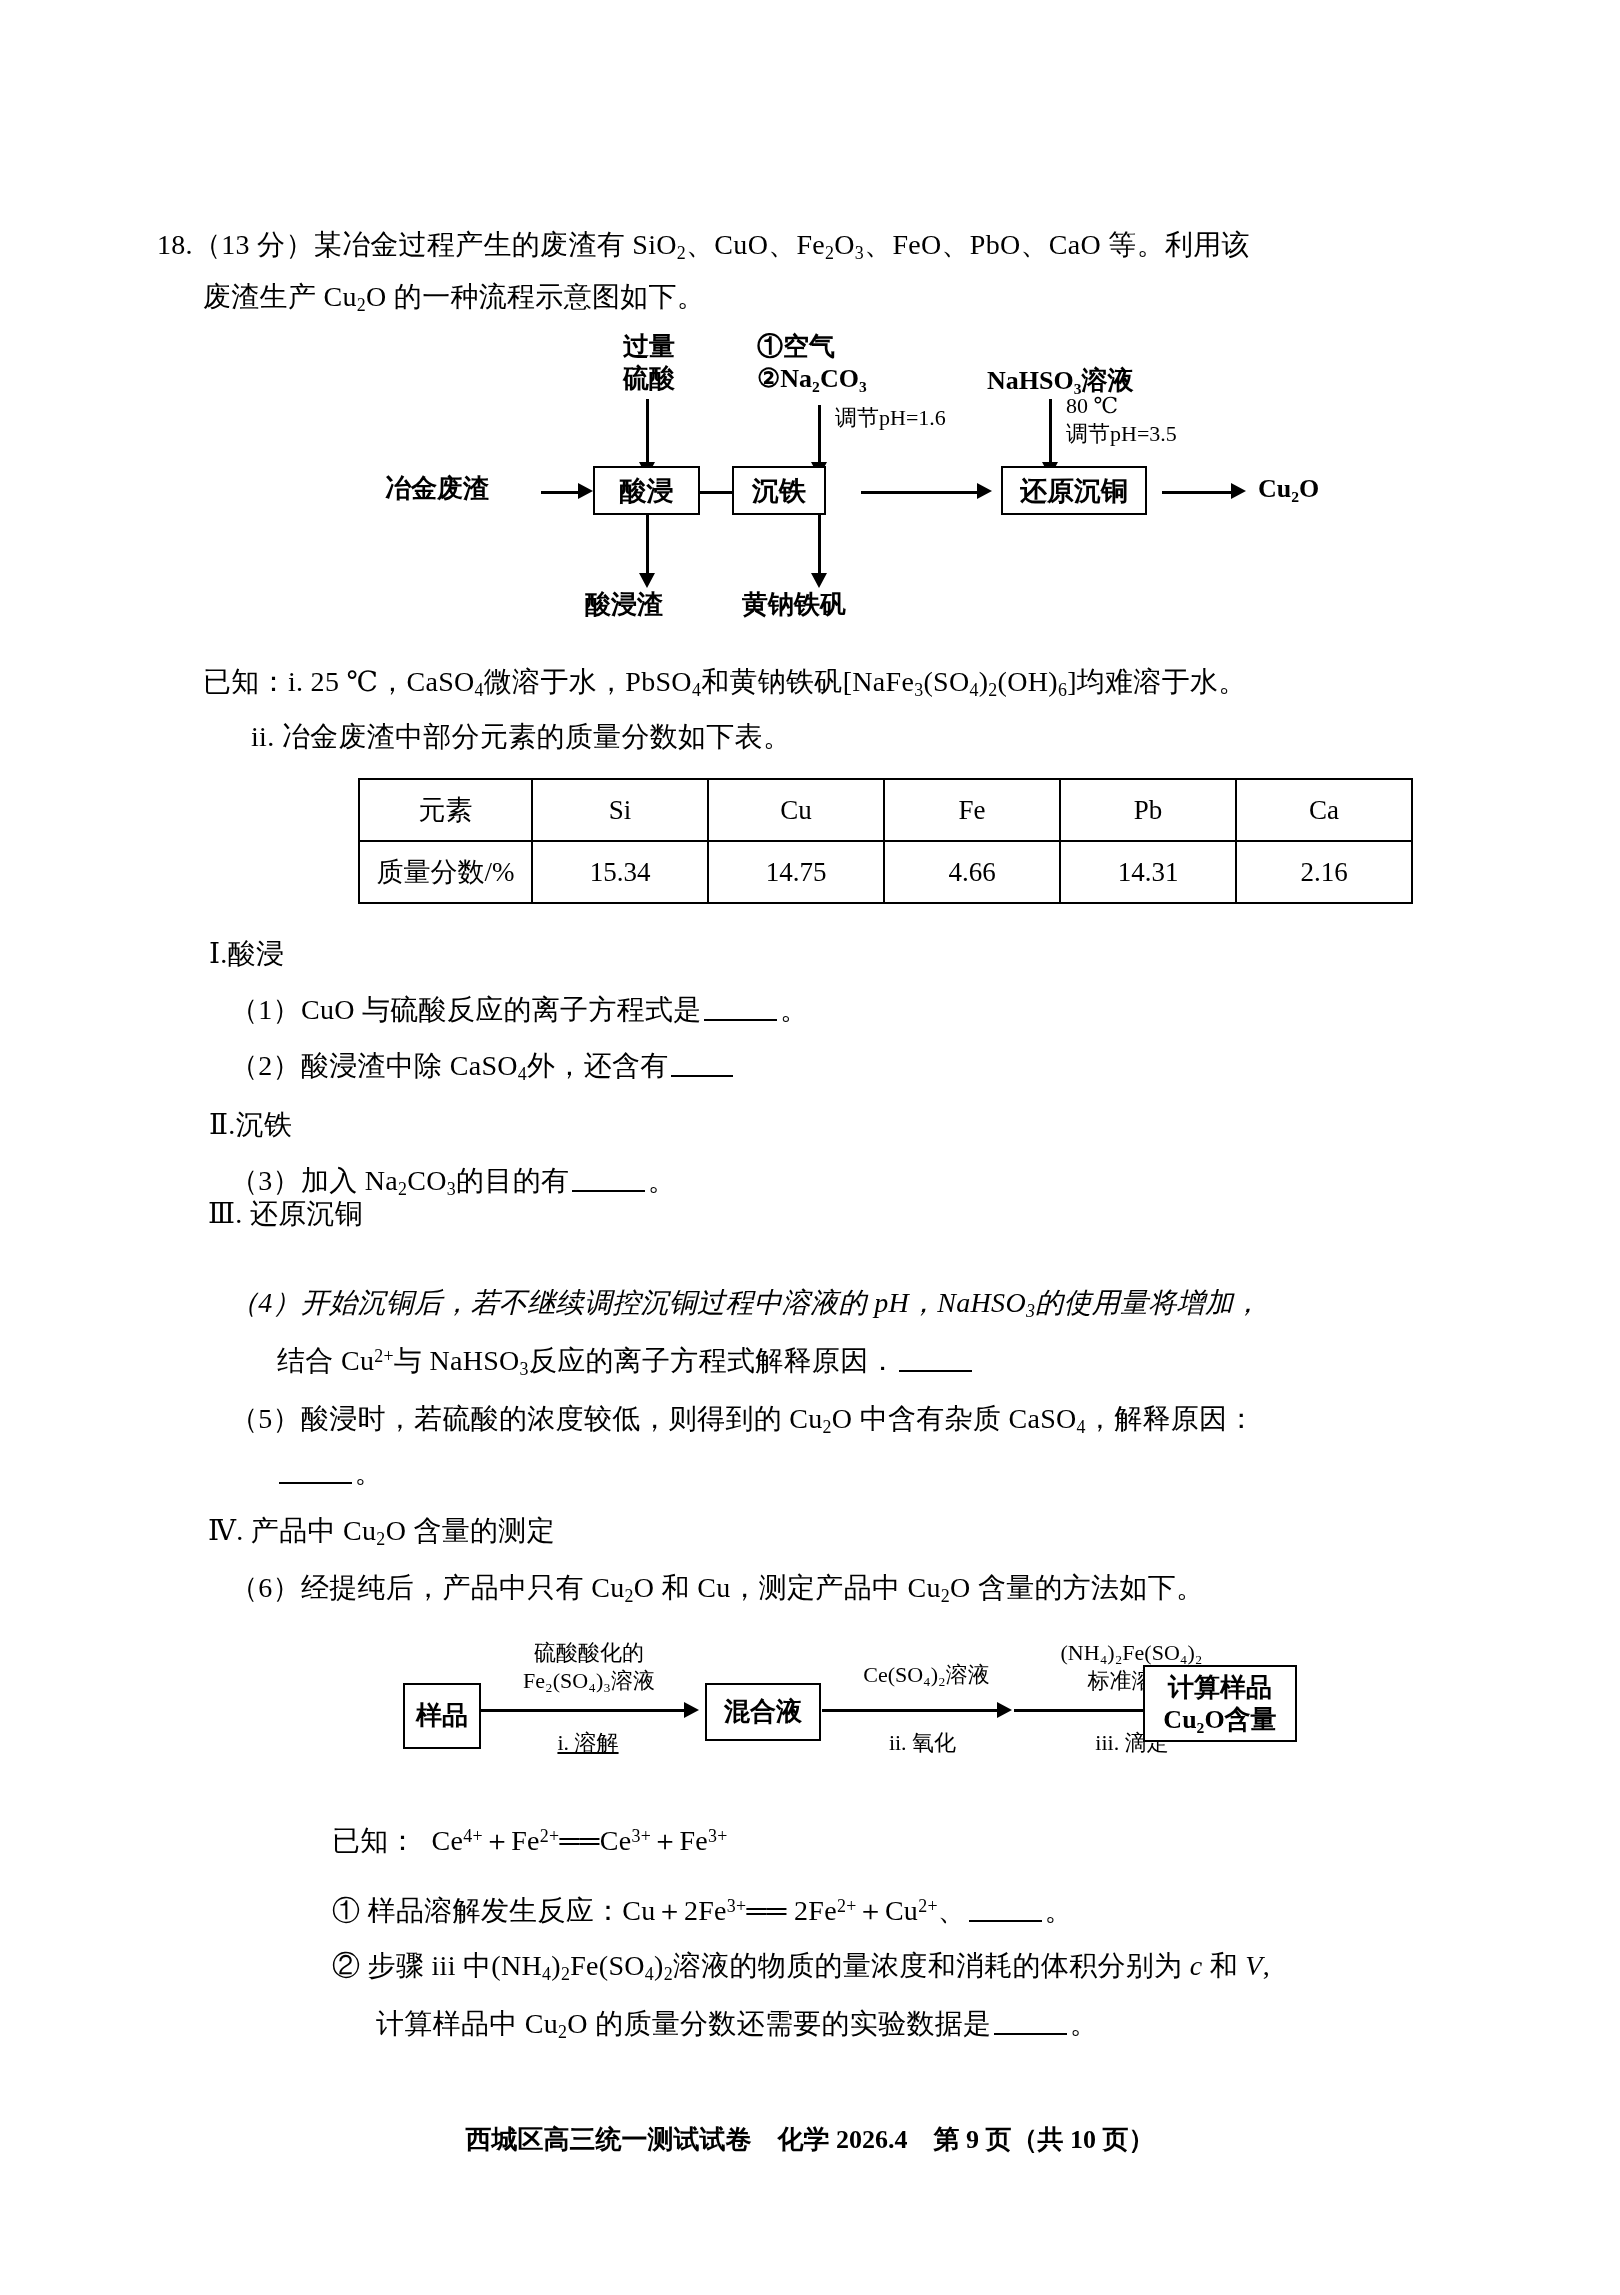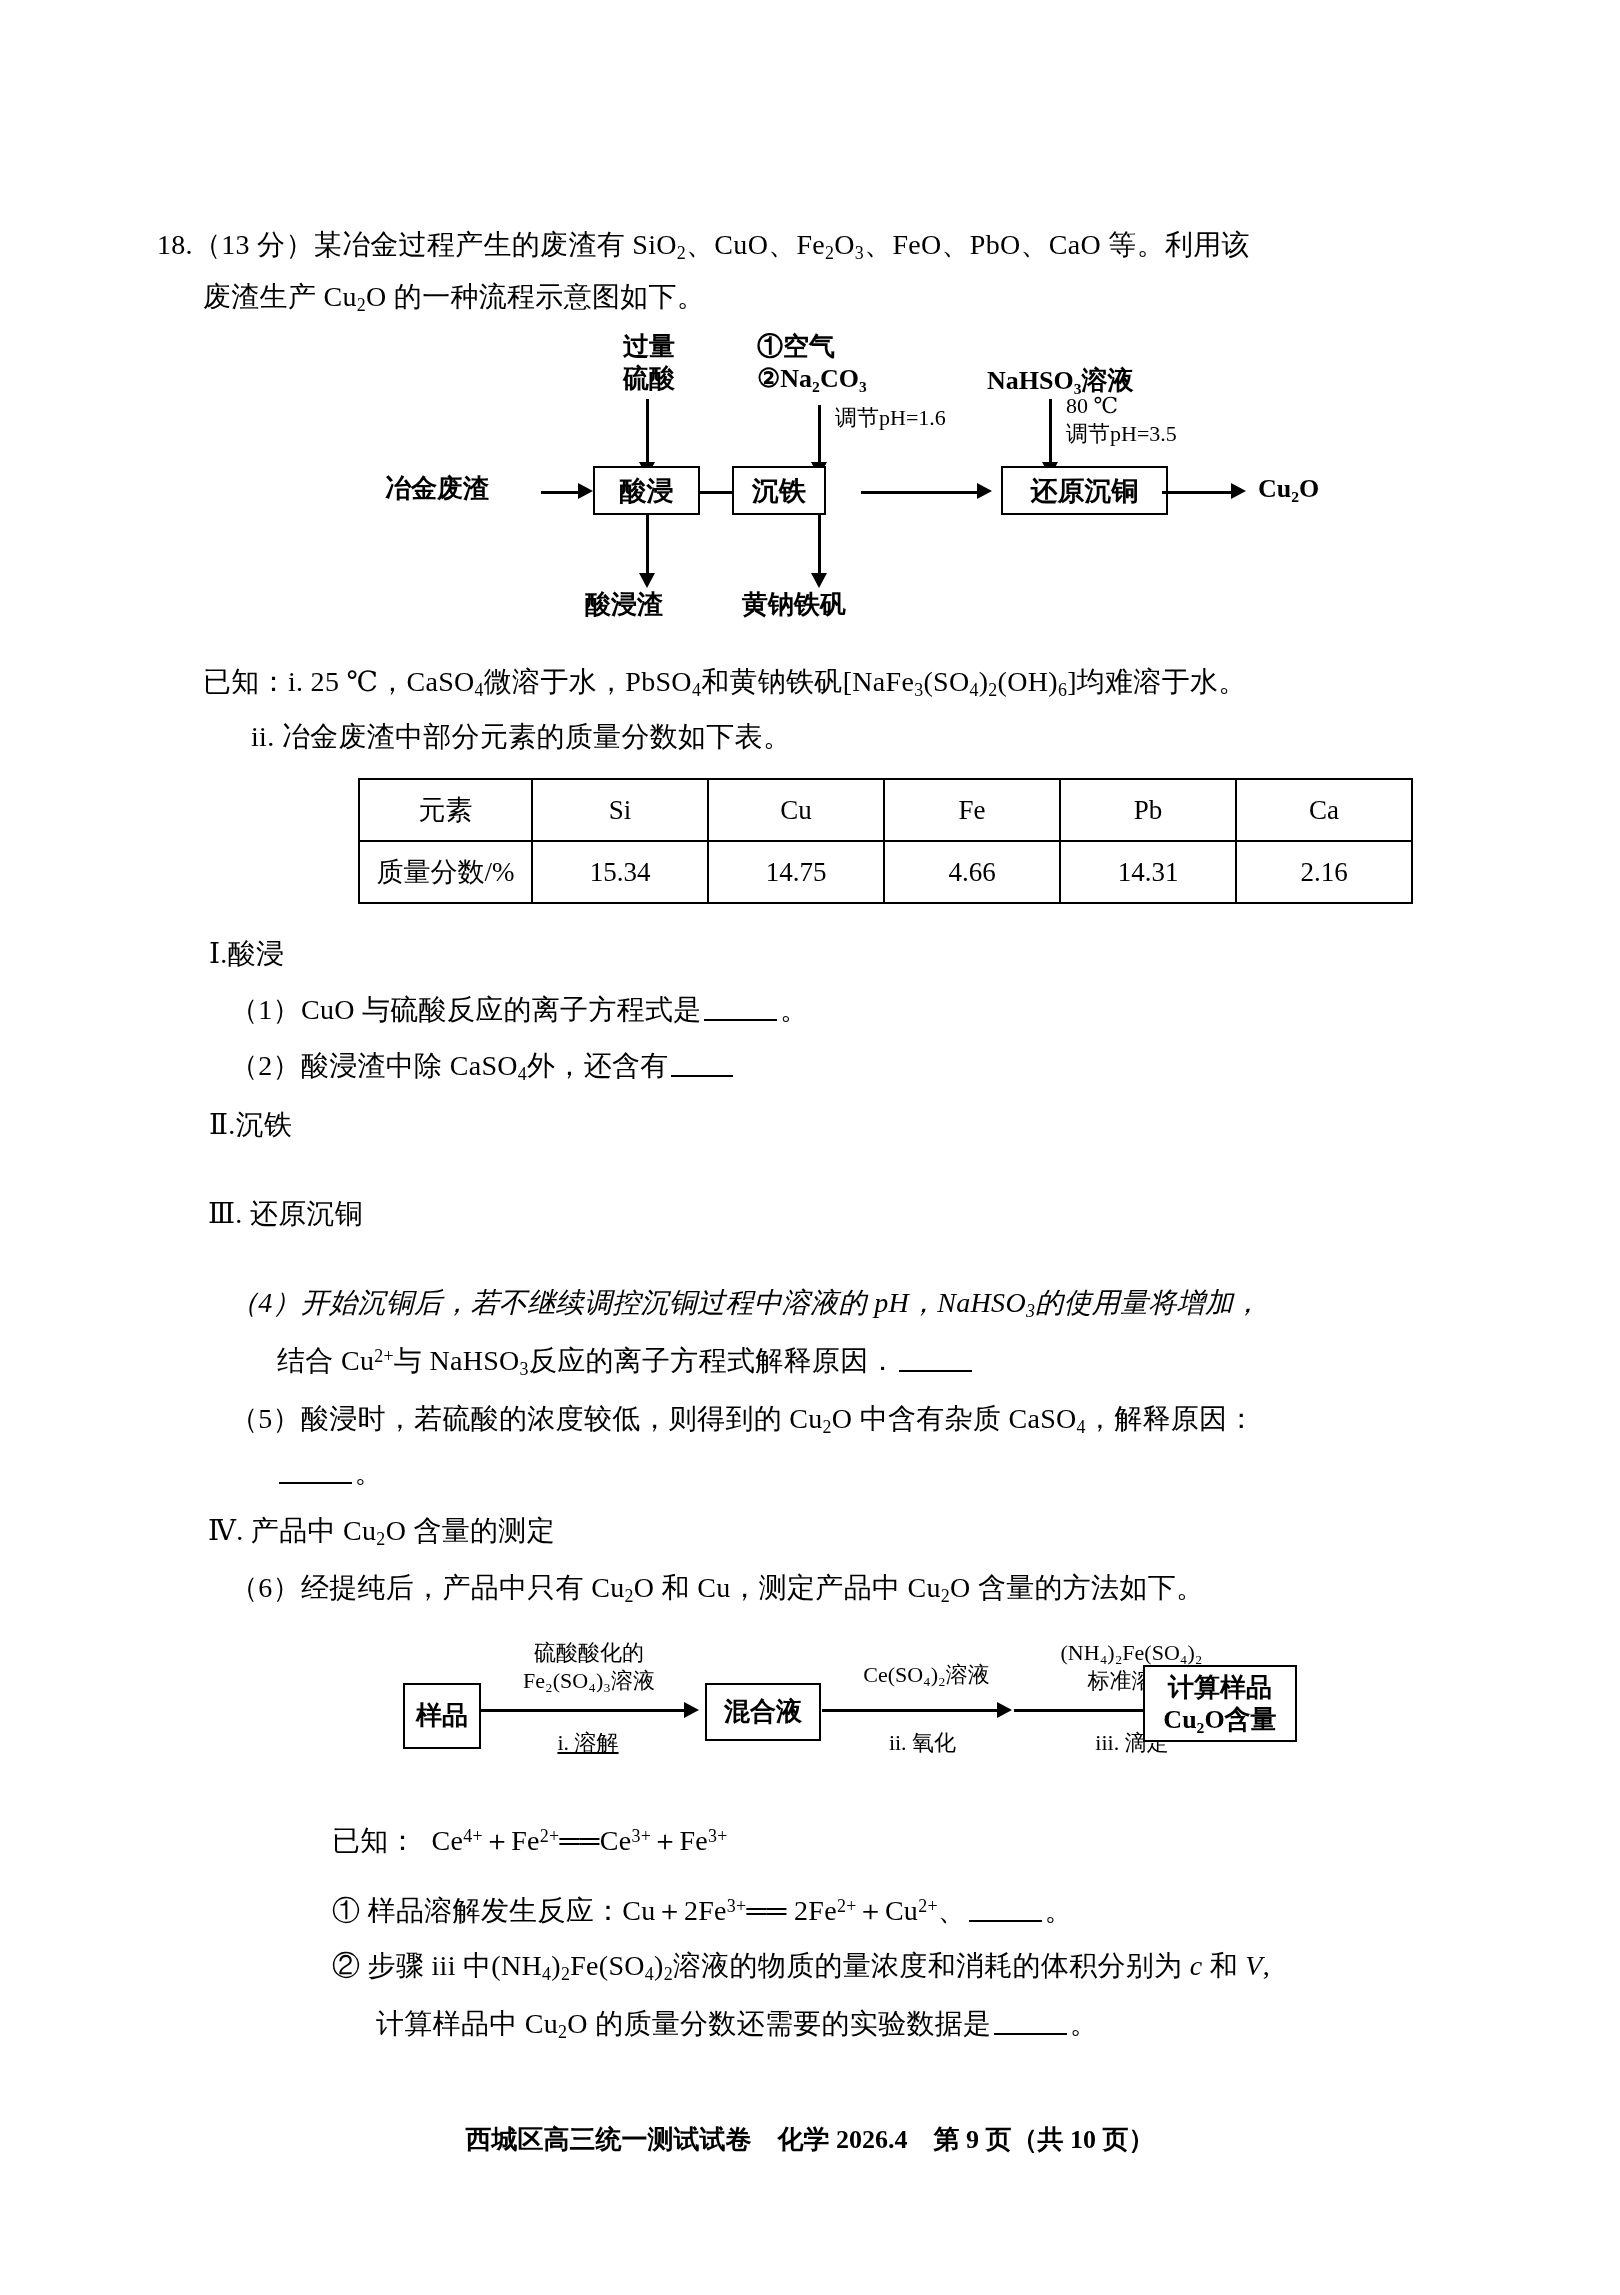--- a/index.html
+++ b/index.html
@@ -197,21 +197,21 @@
     <div class="hline" style="left:700px; top:491px; width:58px;"></div>
     <div class="arrow-r" style="left:751px; top:483px;"></div>
 
     <div class="box" style="left:732px; top:466px; width:94px; height:49px;">
       <span>沉铁</span>
     </div>
 
     <div class="hline" style="left:861px; top:491px; width:122px;"></div>
     <div class="arrow-r" style="left:977px; top:483px;"></div>
 
-    <div class="box" style="left:1001px; top:466px; width:167px; height:49px;">
+    <div class="box" style="left:1001px; top:466px; width:146px; height:49px;">
       <span>还原沉铜</span>
     </div>
 
     <div class="hline" style="left:1162px; top:491px; width:74px;"></div>
     <div class="arrow-r" style="left:1231px; top:483px;"></div>
 
     <div class="fc-label" style="left:1258px; top:473px;">
       <span>Cu₂O</span>
     </div>
 
@@ -266,20 +266,23 @@
   </div>
 
   <div class="txt body-line" style="left:230px; top:1039px;">
     <span>（2）酸浸渣中除 CaSO</span><sub>4</sub><span>外，还含有</span><span class="blank tiny"></span>
   </div>
 
   <div class="txt body-line" style="left:209px; top:1098px;">
     <span>Ⅱ.沉铁</span>
   </div>
 
+  <div class="txt body-line" style="left:230px; top:1154px;">
+    <span>（3）加入 Na</span><sub>2</sub><span>CO</span><sub>3</sub><span>的目的有</span><span class="blank"></span><span>。</span>
+  </div>
 
   <div class="txt body-line" style="left:208px; top:1187px;">
     <span>Ⅲ. 还原沉铜</span>
   </div>
 
   <div class="txt body-line" style="left:230px; top:1276px;font-style:italic;">
     <span>（4）开始沉铜后，若不继续调控沉铜过程中溶液的 pH，NaHSO</span><sub>3</sub><span>的使用量将增加，</span>
   </div>
 
   <div class="txt body-line" style="left:277px; top:1330px;">

